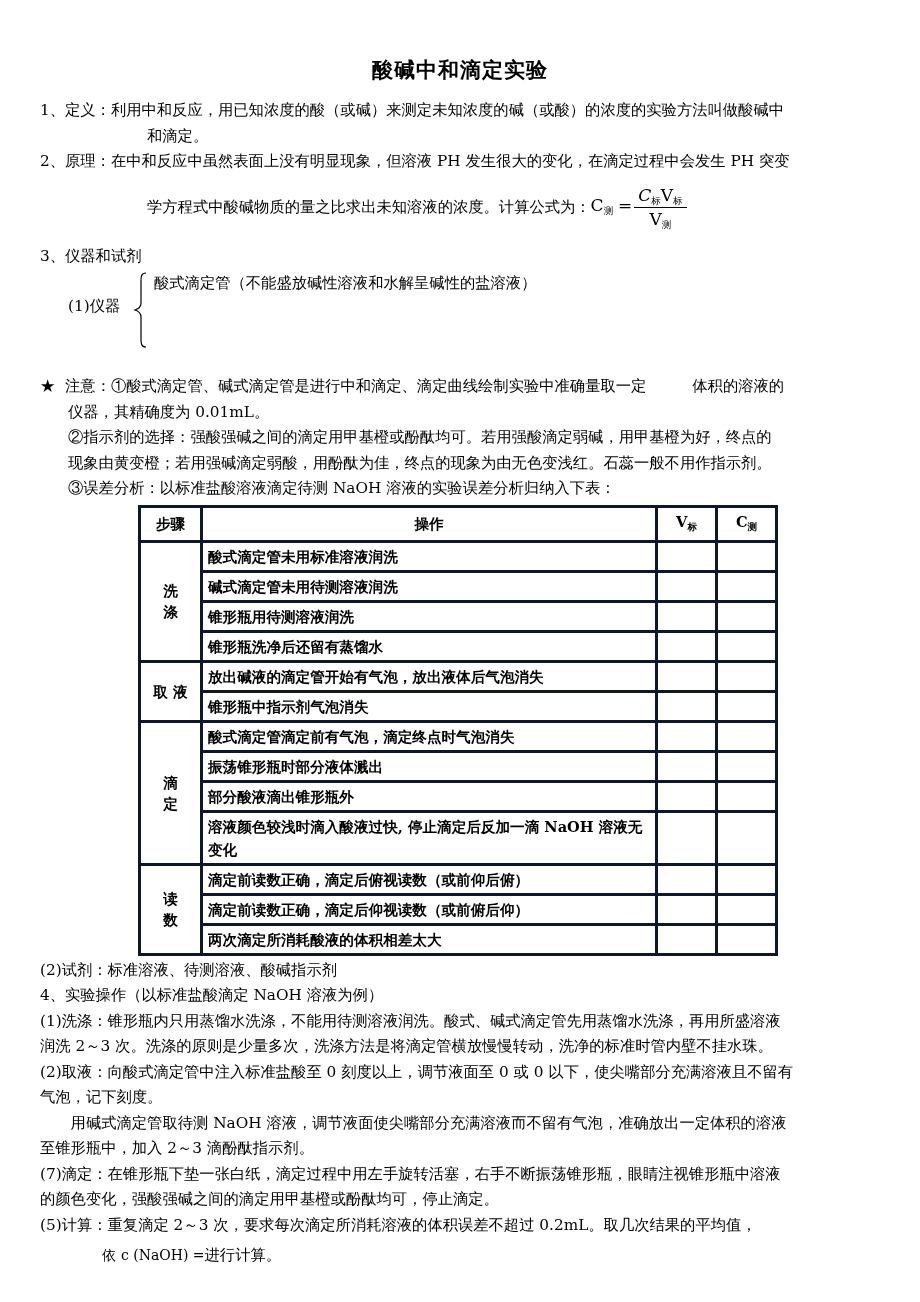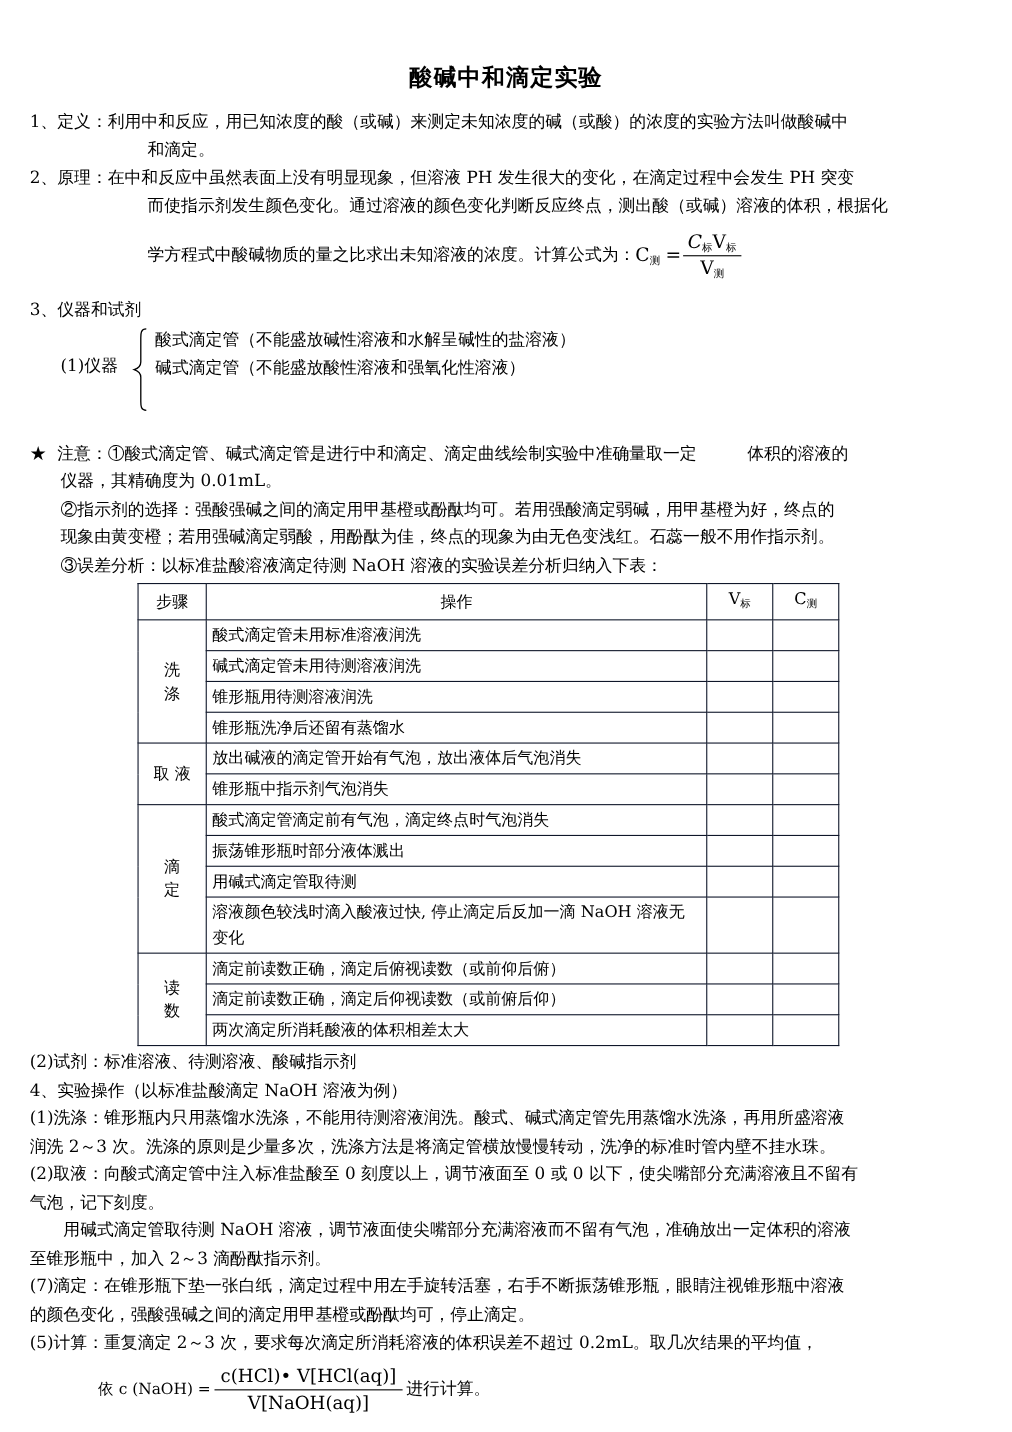--- a/index.html
+++ b/index.html
@@ -26,21 +26,21 @@
   .doc-title {
     text-align: center;
     font-size: 21px;
     font-weight: bold;
     letter-spacing: 1px;
     margin: 0;
     padding-top: 56px;
     padding-bottom: 14px;
   }
   .body-area {
-    padding-left: 27px;
+    padding-left: 40px;
     padding-right: 28px;
   }
   .para {
     font-size: 15.3px;
     line-height: 25.5px;
     text-align: justify;
     margin: 0;
     text-justify: inter-ideograph;
   }
   .hang {
@@ -147,24 +147,24 @@
     margin-top: 3px;
     margin-bottom: 2px;
   }
   table.err {
     border-collapse: collapse;
     width: 637px;
     table-layout: fixed;
     font-size: 14.6px;
   }
   table.err td, table.err th {
-    border: 1px solid #0f172a;
+    border: 3px solid #0f172a;
     padding: 2px 5px;
     line-height: 23px;
-    font-weight: normal;
+    font-weight: bold;
     vertical-align: middle;
   }
   table.err th.hdr-step,
   table.err th.hdr-op {
     text-align: center;
   }
   table.err th.hdr-v,
   table.err th.hdr-c {
     text-align: center;
   }
@@ -227,41 +227,39 @@
 
   <div class="body-area">
 
     <div>
       <p class="para hang">1、定义：利用中和反应，用已知浓度的酸（或碱）来测定未知浓度的碱（或酸）的浓度的实验方法叫做酸碱中</p>
       <p class="para hang2">和滴定。</p>
     </div>
 
     <div>
       <p class="para hang">2、原理：在中和反应中虽然表面上没有明显现象，但溶液 PH 发生很大的变化，在滴定过程中会发生 PH 突变</p>
-      <p class="para hang2">而使指示剂发生颜色变化。通过溶液的颜色变化判断反应终点，测出酸（或碱）溶液的体积，根据化</p>
 
       <div class="formula-line">
         <span>学方程式中酸碱物质的量之比求出未知溶液的浓度。计算公式为：</span><span class="nowrap"><span class="mup"><span>C</span><sub class="cn">测</sub></span>&nbsp;<span class="mup">=</span><span class="frac"><span class="num"><span class="mvar">C</span><sub class="cn">标</sub><span class="mup">V</span><sub class="cn">标</sub></span><span class="den"><span class="mup">V</span><sub class="cn">测</sub></span></span></span>
       </div>
     </div>
 
     <div>
       <p class="para">3、仪器和试剂</p>
 
       <div class="brace-block">
         <div class="brace-row">
           <div class="brace-label">(1)仪器</div>
           <div class="brace-glyph">
             <svg width="16" height="78" viewBox="0 0 16 78" aria-hidden="true">
               <path d="M13 2 C8 2 8 6 8 10 L8 32 C8 36 5 38 2 39 C5 40 8 42 8 46 L8 68 C8 72 8 76 13 76" fill="none" stroke="#000" stroke-width="1.2"></path>
             </svg>
           </div>
           <div class="brace-items">
             <div class="bi">酸式滴定管（不能盛放碱性溶液和水解呈碱性的盐溶液）</div>
-            <div class="bi">碱式滴定管（不能盛放酸性溶液和强氧化性溶液）</div>
           </div>
         </div>
       </div>
 
       <p class="para note-star"><span>★</span>&nbsp;&nbsp;<span>注意：①酸式滴定管、碱式滴定管是进行中和滴定、滴定曲线绘制实验中准确量取一定</span><span class="gapspace"></span><span>体积的溶液的</span></p>
       <p class="para indent-note">仪器，其精确度为 0.01mL。</p>
       <p class="para indent-note">②指示剂的选择：强酸强碱之间的滴定用甲基橙或酚酞均可。若用强酸滴定弱碱，用甲基橙为好，终点的</p>
       <p class="para indent-note">现象由黄变橙；若用强碱滴定弱酸，用酚酞为佳，终点的现象为由无色变浅红。石蕊一般不用作指示剂。</p>
       <p class="para indent-note">③误差分析：以标准盐酸溶液滴定待测 NaOH 溶液的实验误差分析归纳入下表：</p>
     </div>
@@ -323,21 +321,21 @@
             <td class="op">酸式滴定管滴定前有气泡，滴定终点时气泡消失</td>
             <td class="vcol"></td>
             <td class="ccol"></td>
           </tr>
           <tr>
             <td class="op">振荡锥形瓶时部分液体溅出</td>
             <td class="vcol"></td>
             <td class="ccol"></td>
           </tr>
           <tr>
-            <td class="op">用碱式滴定管取待测</td>
+            <td class="op">部分酸液滴出锥形瓶外</td>
             <td class="vcol"></td>
             <td class="ccol"></td>
           </tr>
           <tr>
             <td class="op">溶液颜色较浅时滴入酸液过快, 停止滴定后反加一滴 NaOH 溶液无变化</td>
             <td class="vcol"></td>
             <td class="ccol"></td>
           </tr>
 
           <tr>
@@ -368,18 +366,18 @@
       <p class="para">润洗 2～3 次。洗涤的原则是少量多次，洗涤方法是将滴定管横放慢慢转动，洗净的标准时管内壁不挂水珠。</p>
       <p class="para">(2)取液：向酸式滴定管中注入标准盐酸至 0 刻度以上，调节液面至 0 或 0 以下，使尖嘴部分充满溶液且不留有</p>
       <p class="para">气泡，记下刻度。</p>
       <p class="para first-indent">用碱式滴定管取待测 NaOH 溶液，调节液面使尖嘴部分充满溶液而不留有气泡，准确放出一定体积的溶液</p>
       <p class="para">至锥形瓶中，加入 2～3 滴酚酞指示剂。</p>
       <p class="para">(7)滴定：在锥形瓶下垫一张白纸，滴定过程中用左手旋转活塞，右手不断振荡锥形瓶，眼睛注视锥形瓶中溶液</p>
       <p class="para">的颜色变化，强酸强碱之间的滴定用甲基橙或酚酞均可，停止滴定。</p>
       <p class="para">(5)计算：重复滴定 2～3 次，要求每次滴定所消耗溶液的体积误差不超过 0.2mL。取几次结果的平均值，</p>
 
       <div class="final-formula">
-        <span class="lbl">依</span>&nbsp;<span class="lbl">c (NaOH) =</span><span class="ff-frac"><span class="num">c(HCl)• V[HCl(aq)]</span><span class="den">V[NaOH(aq)]</span></span><span>进行计算。</span>
+        <span class="lbl">依</span>&nbsp;<span class="lbl">c (NaOH) =</span><span>进行计算。</span>
       </div>
     </div>
 
   </div>
 </div>
 
 </body></html>

